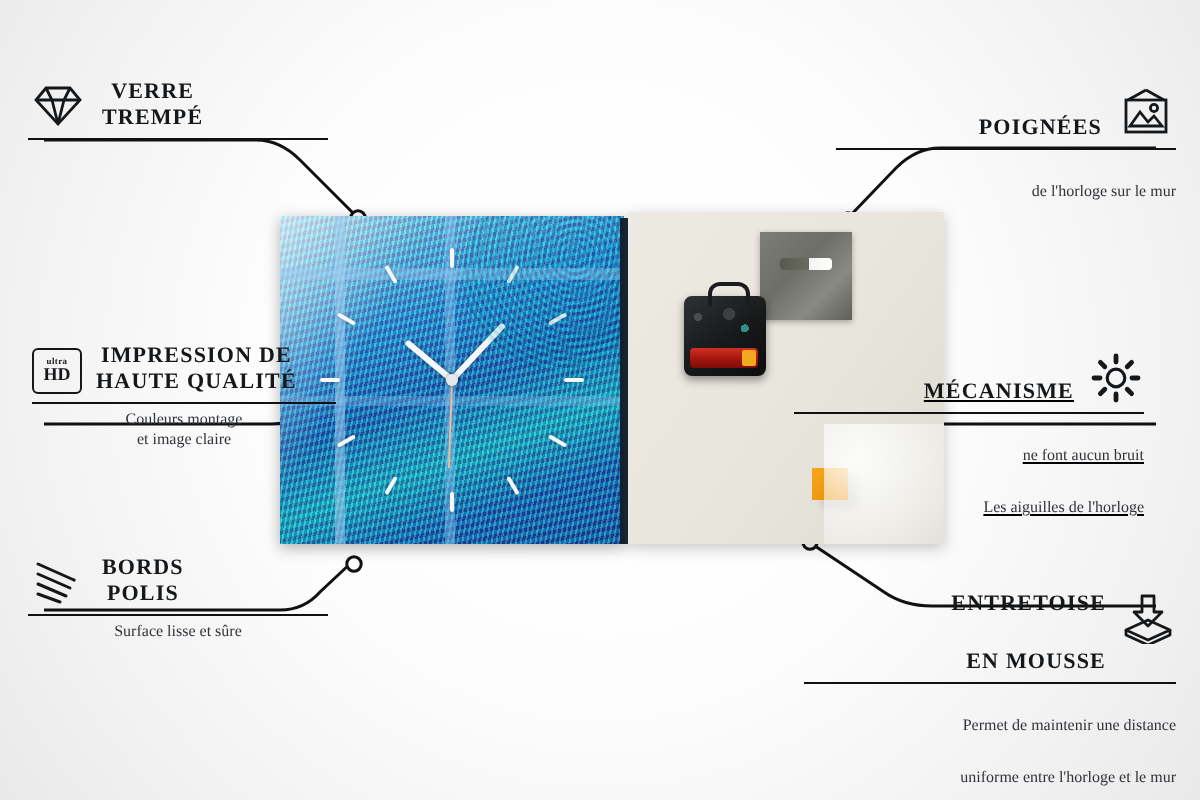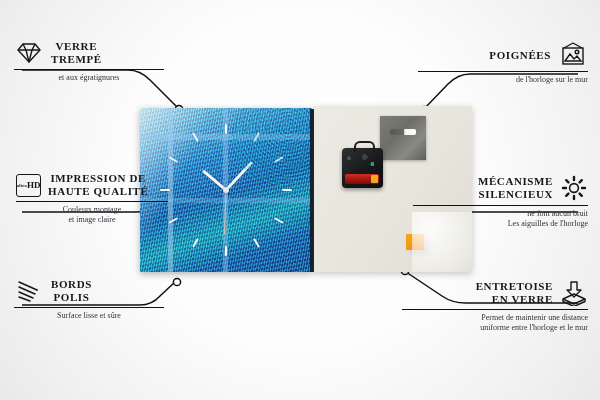--- a/index.html
+++ b/index.html
@@ -91,26 +91,26 @@
     position:absolute;left:92px;top:128px;width:18px;height:16px;
     background:linear-gradient(135deg,#f7a81b,#e88a08);
     box-shadow:5px 4px 4px rgba(0,0,0,.12);
   }
   
   .callout{position:absolute;}
   .co-title{font-weight:bold;letter-spacing:.6px;color:#15181b;font-size:11px;line-height:13px;}
   .co-rule{height:1px;background:#111;margin:3px 0 3px 0;}
   .co-desc{font-size:8px;line-height:10px;color:#30333a;}
   .left .co-title,.left .co-desc{text-align:center;}
-  .right .co-title,.right .co-desc{text-align:right;}
+  .right .co-title,.right .co-desc{text-align:right;margin-top:16px;}
   .co-head{display:flex;align-items:center;gap:7px;}
   .right .co-head{justify-content:flex-end;}
   .ico{flex:0 0 auto;display:block;}
   .hdbox{width:23px;height:21px;border:1.4px solid #15181b;border-radius:3px;
-    display:flex;align-items:center;justify-content:center;}
+    display:flex;flex-direction:column;align-items:center;justify-content:center;}
   .hdbox .u{font-size:4.5px;line-height:5px;letter-spacing:.2px;font-weight:bold;color:#15181b;}
   .hdbox .h{font-size:9px;line-height:9px;font-weight:bold;color:#15181b;}
   svg{display:block;}
   .leader{position:absolute;left:0;top:0;width:600px;height:400px;pointer-events:none;}
 </style>
 </head>
 <body>
 
 <div id="stage">
 
@@ -182,21 +182,20 @@
             <path d="M4,9 L26,9 M9,3 L12,9 L15,21 M21,3 L18,9 L15,21"></path>
           </g>
         </svg>
       </span>
       <span>
         <div class="co-title">VERRE</div>
         <div class="co-title">TREMPÉ</div>
       </span>
     </div>
     <div class="co-rule"></div>
-    <div class="co-desc">et aux égratignures</div>
   </div>
 
   <div class="callout left" style="left:16px;top:172px;width:152px;">
     <div class="co-head">
       <span class="ico hdbox">
         <span class="u">ultra</span>
         <span class="h">HD</span>
       </span>
       <span>
         <div class="co-title">IMPRESSION DE</div>
@@ -240,25 +239,24 @@
             <path d="M7,19 L12,12 L16,17 L19,14 L23,19 Z"></path>
             <circle cx="19" cy="10" r="1.8"></circle>
           </g>
         </svg>
       </span>
     </div>
     <div class="co-rule"></div>
     <div class="co-desc">de l'horloge sur le mur</div>
   </div>
 
-  <div class="callout right" style="right:12px;top:174px;width:175px;">
+  <div class="callout right" style="right:28px;top:174px;width:175px;text-decoration:underline;">
     <div class="co-head">
       <span>
         <div class="co-title">MÉCANISME</div>
-        <div class="co-title">SILENCIEUX</div>
       </span>
       <span class="ico">
         <svg width="28" height="28" viewBox="0 0 28 28">
           <g fill="none" stroke="#15181b" stroke-width="1.6">
             <circle cx="14" cy="14" r="4.4"></circle>
             <path d="M14,3 L14,6 M14,22 L14,25 M3,14 L6,14 M22,14 L25,14
                      M6.2,6.2 L8.4,8.4 M19.6,19.6 L21.8,21.8
                      M21.8,6.2 L19.6,8.4 M8.4,19.6 L6.2,21.8" stroke-linecap="round" stroke-width="2.4"></path>
           </g>
         </svg>
@@ -266,21 +264,21 @@
     </div>
     <div class="co-rule"></div>
     <div class="co-desc">ne font aucun bruit</div>
     <div class="co-desc">Les aiguilles de l'horloge</div>
   </div>
 
   <div class="callout right" style="right:12px;top:280px;width:186px;">
     <div class="co-head">
       <span>
         <div class="co-title">ENTRETOISE</div>
-        <div class="co-title">EN VERRE</div>
+        <div class="co-title">EN MOUSSE</div>
       </span>
       <span class="ico">
         <svg width="28" height="26" viewBox="0 0 28 26">
           <g fill="none" stroke="#15181b" stroke-width="1.4" stroke-linejoin="round">
             <path d="M11,2 L17,2 L17,10 L21,10 L14,17 L7,10 L11,10 Z"></path>
             <path d="M14,14 L25,19 L14,24 L3,19 Z"></path>
             <path d="M3,19 L3,21.5 L14,26.5 L25,21.5 L25,19"></path>
           </g>
         </svg>
       </span>

